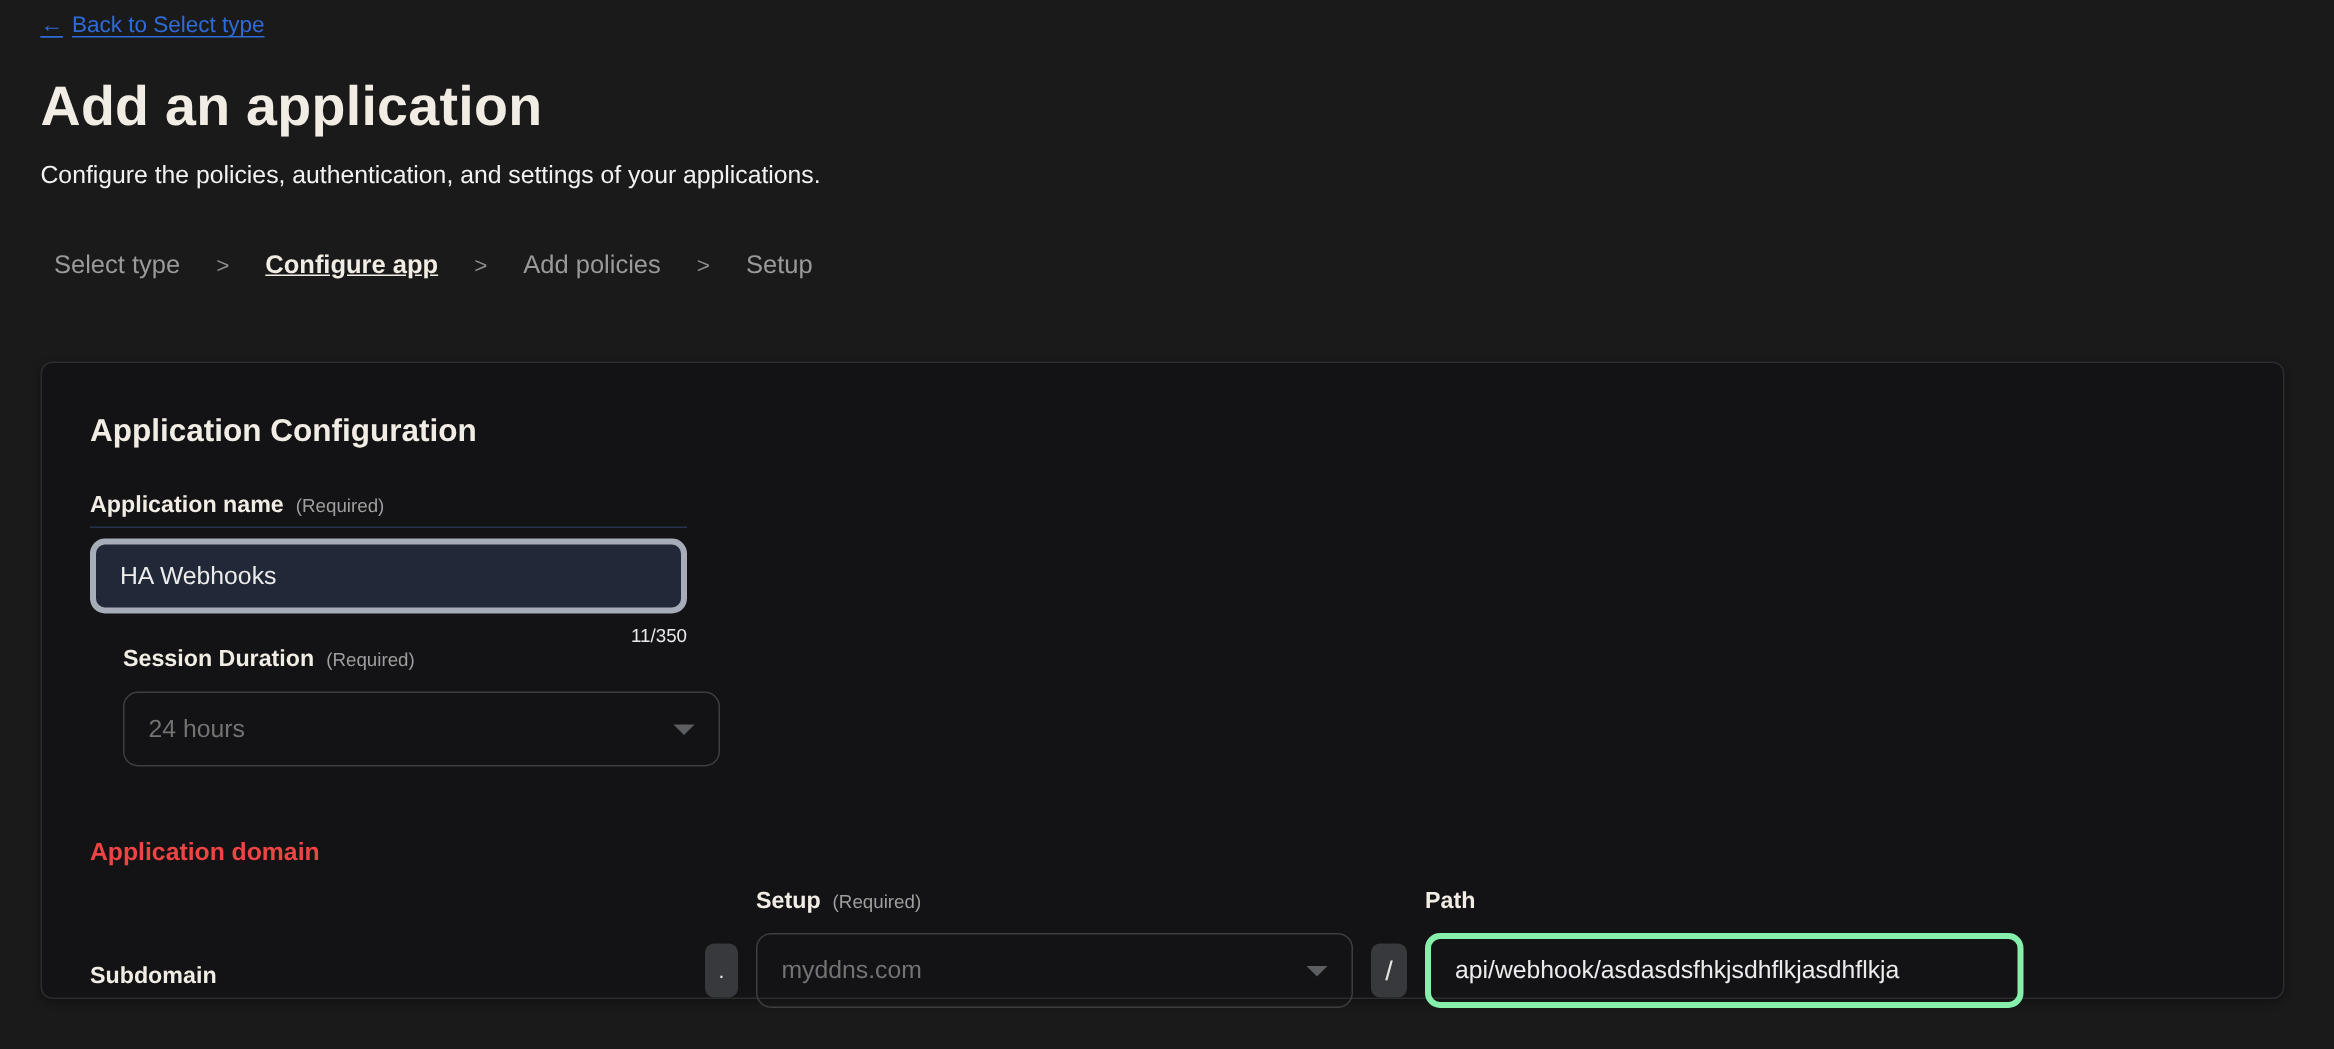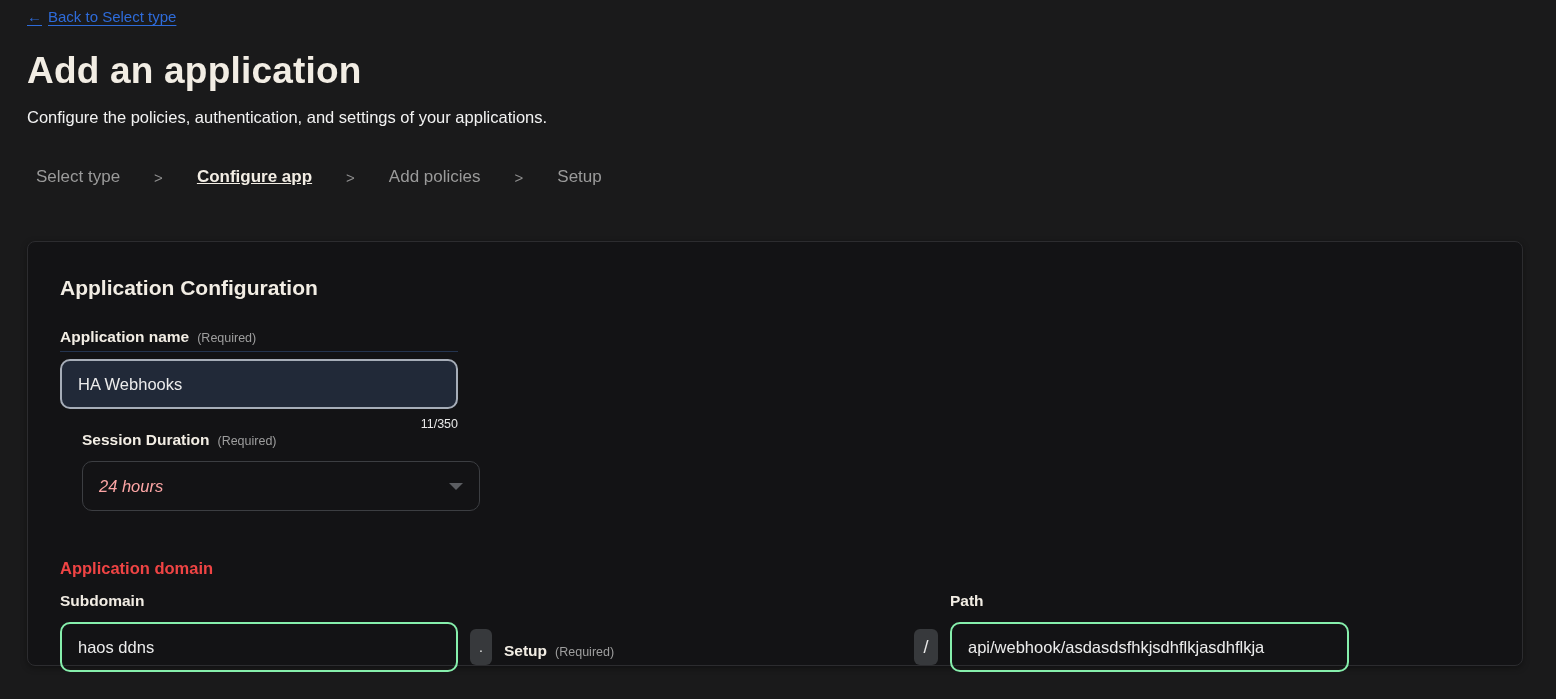--- a/index.html
+++ b/index.html
@@ -37,21 +37,21 @@
     margin-top: 16px;
     font-size: 16.5px;
     color: #f2f2f2;
   }
 
   
   .steps {
     margin: 40px 0 0 9px;
     display: flex;
     align-items: center;
-    gap: 34px;
+    gap: 24px;
     font-size: 17px;
     color: #9a9a9a;
   }
   .steps .sep { color: #8f8f8f; font-size: 15px; }
   .steps .step { cursor: pointer; }
   .steps .step.active { color: #f2ede4; font-weight: 700; text-decoration: underline; }
 
   
   .card {
     margin-top: 54px;
@@ -89,21 +89,21 @@
   }
   .required-hint {
     font-size: 12.5px;
     color: #9e9e9e;
   }
 
   input.text-input {
     width: 100%;
     height: 50px;
     background: transparent;
-    border: 2px solid #86efac;
+    border: 4px solid #86efac;
     border-radius: 10px;
     color: #ececec;
     font-family: "Liberation Sans", sans-serif;
     font-size: 16.5px;
     padding: 0 16px;
     outline: none;
   }
   input.text-input.focused {
     background: #212938;
     border-color: #a6adb8;
@@ -119,23 +119,22 @@
   .select-box {
     width: 100%;
     height: 50px;
     border: 1px solid #3c3e42;
     border-radius: 10px;
     display: flex;
     align-items: center;
     justify-content: space-between;
     padding: 0 16px;
     font-size: 16.5px;
-    color: #fca5a5;
+    color: #737373;
     cursor: pointer;
-    font-style: italic;
   }
   .caret {
     width: 0; height: 0;
     border-left: 7px solid transparent;
     border-right: 7px solid transparent;
     border-top: 7px solid #5c5e62;
   }
 
   
   .section-title {
@@ -213,30 +212,33 @@
       </div>
     </div>
 
     <div class="section-title">Application domain</div>
 
     <div class="domain-row">
       <div class="field">
         <div class="label-row">
           <span class="field-label">Subdomain</span>
         </div>
-        <input class="text-input" type="text" value="haos ddns" style="">
       </div>
 
       <div class="sep-box dot">.</div>
 
       <div class="field">
         <div class="label-row">
           <span class="field-label">Setup</span>
           <span class="required-hint">(Required)</span>
         </div>
+        <div class="select-box">
+          <span>myddns.com</span>
+          <span class="caret"></span>
+        </div>
       </div>
 
       <div class="sep-box slash">/</div>
 
       <div class="field path-field">
         <div class="label-row">
           <span class="field-label">Path</span>
         </div>
         <input class="text-input" type="text" value="api/webhook/asdasdsfhkjsdhflkjasdhflkja" style="">
       </div>

